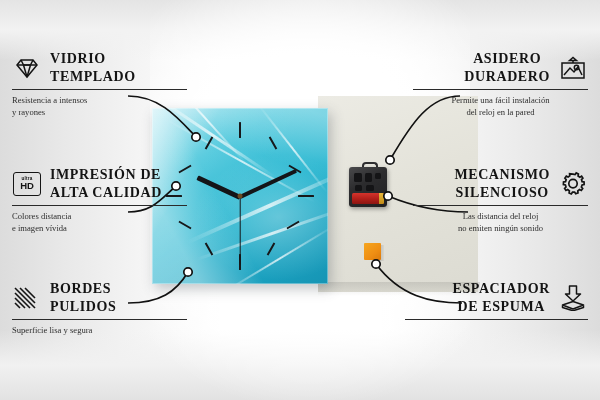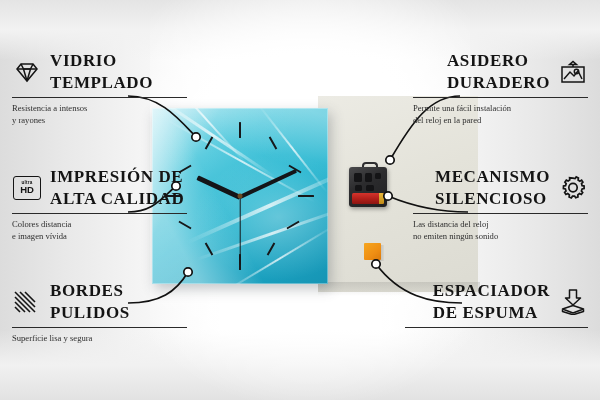--- a/index.html
+++ b/index.html
@@ -58,21 +58,21 @@
     left: 0; top: 0;
     width: 600px; height: 400px;
   }
 
   
   .feature {
     position: absolute;
     width: 175px;
   }
   .feature.left { text-align: left; }
-  .feature.right { text-align: left; }
+  .feature.right { text-align: center; }
 
   .f-head {
     display: flex;
     align-items: center;
     gap: 8px;
     margin-bottom: 2px;
   }
   .feature.right .f-head {
     flex-direction: row-reverse;
   }
@@ -81,21 +81,21 @@
     width: 30px; height: 30px;
     display: flex;
     align-items: center;
     justify-content: center;
     color: #1a1a1a;
   }
   .f-icon svg { display: block; }
   .f-title {
     font-family: "Liberation Serif", serif;
     font-weight: bold;
-    font-size: 17px;
+    font-size: 14px;
     line-height: 1.28;
     letter-spacing: 0.6px;
     color: #141414;
     text-transform: uppercase;
   }
   .f-rule {
     height: 0;
     border-top: 1.1px solid #2a2a2a;
     margin: 3px 0 4px 0;
   }

